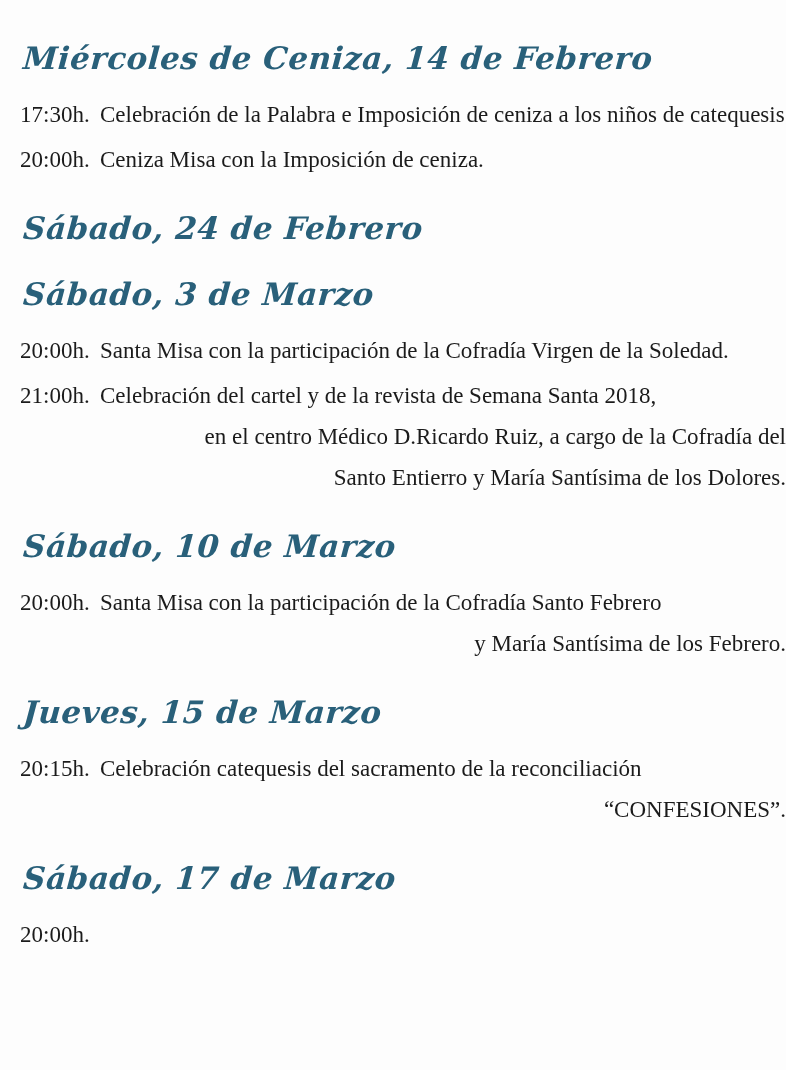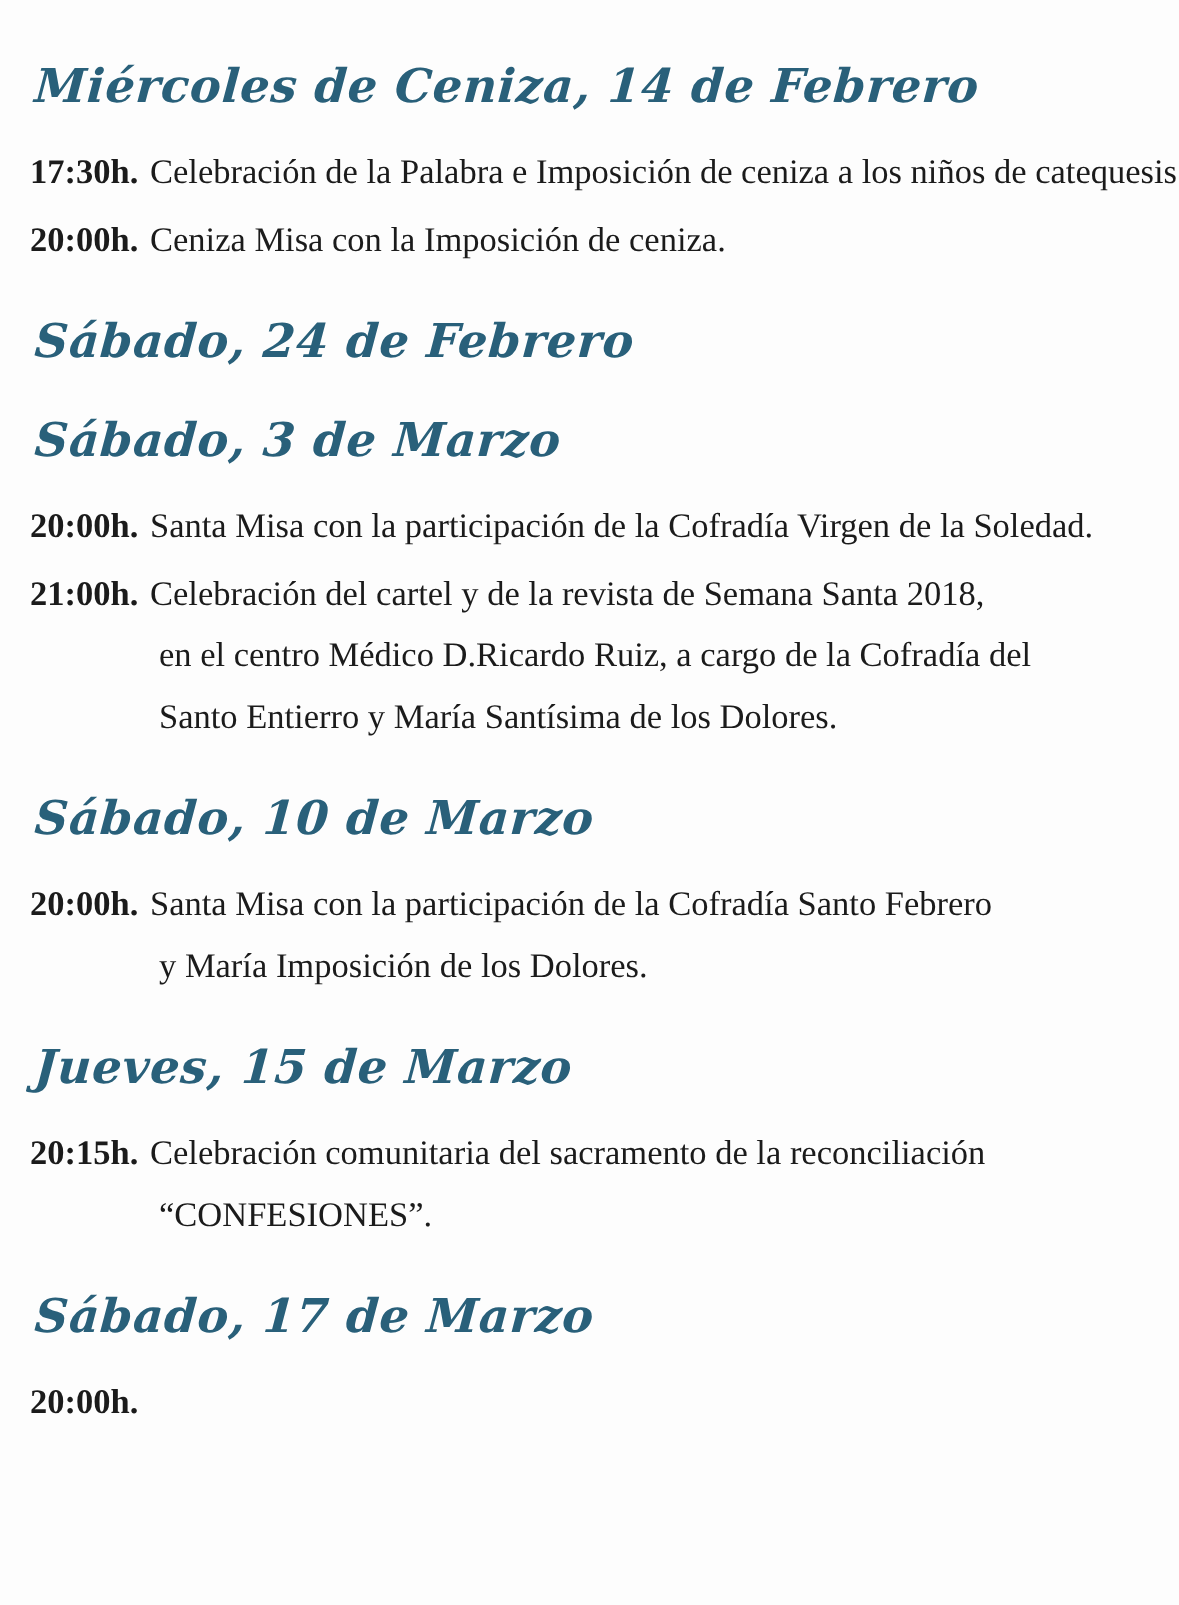--- a/index.html
+++ b/index.html
@@ -39,23 +39,24 @@
     margin: 0 0 4px 0;
   }
   .event p {
     margin: 0;
     font-size: 23px;
     line-height: 41px;
     white-space: nowrap;
   }
   .event p.cont {
     padding-left: 86px;
+    text-align: right;
   }
   .event .time {
-    font-weight: bold;
+    font-weight: normal;
     display: inline-block;
     min-width: 74px;
     margin-right: 6px;
   }
   .event.gap-before {
     margin-top: 14px;
   }
 </style>
 </head>
 <body>
@@ -81,27 +82,27 @@
       <div class="event">
         <p><span class="time">21:00h.</span><span>Celebración del cartel y de la revista de Semana Santa 2018,</span></p>
         <p class="cont">en el centro Médico D.Ricardo Ruiz, a cargo de la Cofradía del</p>
         <p class="cont">Santo Entierro y María Santísima de los Dolores.</p>
       </div>
     </section>
     <section class="day">
       <h2 class="day-heading">Sábado, 10 de Marzo</h2>
       <div class="event">
         <p><span class="time">20:00h.</span><span>Santa Misa con la participación de la Cofradía Santo Febrero</span></p>
-        <p class="cont">y María Imposición de los Dolores.</p>
+        <p class="cont">y María Santísima de los Febrero.</p>
       </div>
     </section>
     <section class="day">
       <h2 class="day-heading">Jueves, 15 de Marzo</h2>
       <div class="event">
-        <p><span class="time">20:15h.</span><span>Celebración comunitaria del sacramento de la reconciliación</span></p>
+        <p><span class="time">20:15h.</span><span>Celebración catequesis del sacramento de la reconciliación</span></p>
         <p class="cont">“CONFESIONES”.</p>
       </div>
     </section>
     <section class="day">
       <h2 class="day-heading">Sábado, 17 de Marzo</h2>
       <div class="event">
         <p><span class="time">20:00h.</span></p>
       </div>
     </section>
   </main>

